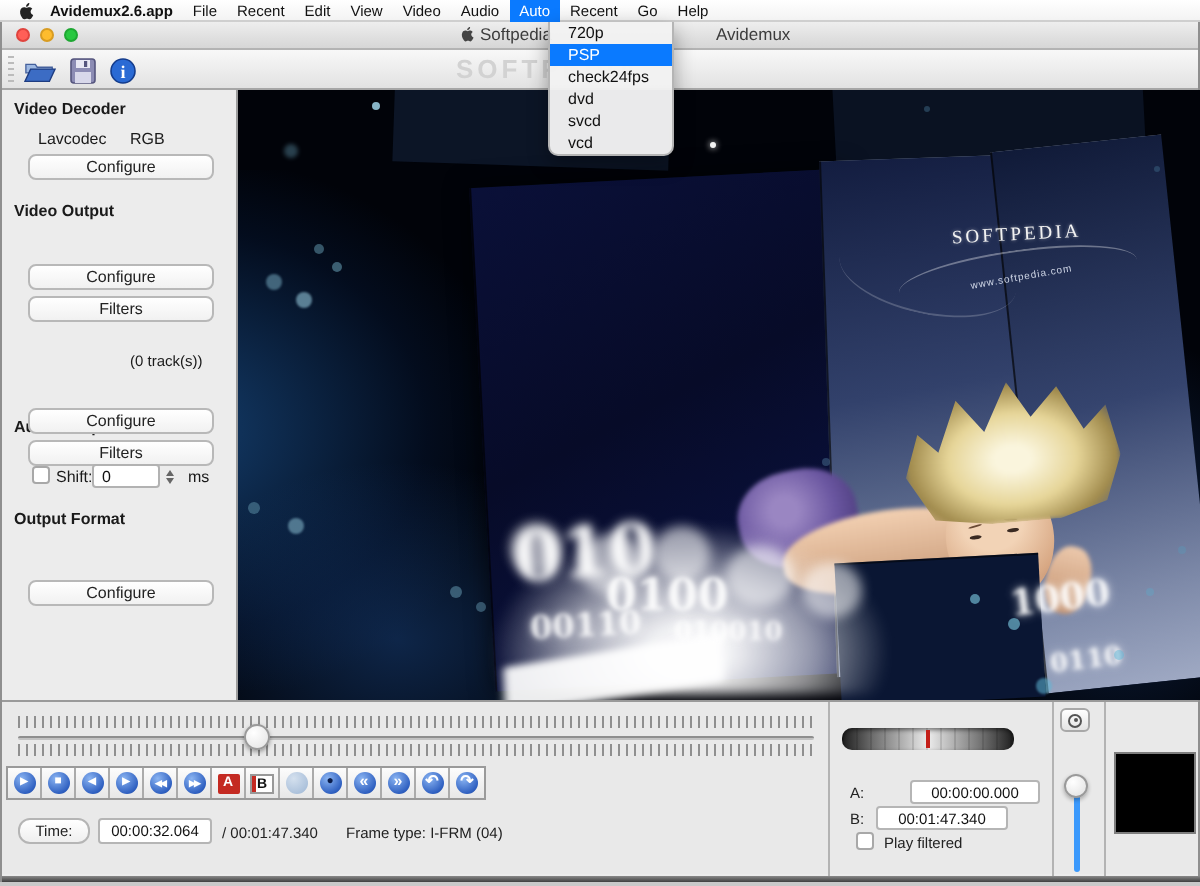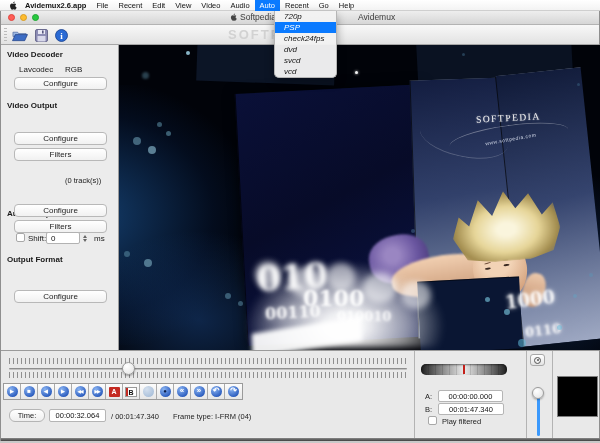--- a/index.html
+++ b/index.html
@@ -12,21 +12,21 @@
              display:flex; align-items:center; font-size:7.5px; color:#111; z-index:40; }
   .menubar .apple { margin-left:9px; width:9px; height:9px; display:flex; align-items:center; }
   .mi { padding:0 5px; height:11px; display:flex; align-items:center; white-space:nowrap; }
   .mi.app { font-weight:bold; padding-left:7px; }
   .mi.active { background:#0a7aff; color:#fff; }
 
   
   .dropdown { position:absolute; left:274px; top:11px; width:63px; z-index:50;
               background:rgba(242,242,242,0.97); border:1px solid #b5b5b5; border-top:none;
               border-radius:0 0 5px 5px; box-shadow:0 4px 10px rgba(0,0,0,0.35);
-              font-size:8px; color:#111; overflow:hidden;font-style:italic; }
+              font-size:8px; color:#111; overflow:hidden; }
   .dd-item { height:11px; line-height:11px; padding-left:9px; white-space:nowrap; }
   .dd-item.selected { background:#0a7aff; color:#fff; }
 
   
   .window { position:absolute; left:0; top:11px; width:600px; height:430px;
             border-left:1px solid #8f8f8f; border-right:1px solid #8f8f8f; background:#ececec; }
   .titlebar { position:relative; height:14px;
               background:linear-gradient(#eeeeee,#d6d6d6); border-bottom:1px solid #b3b3b3; }
   .tl { position:absolute; top:3px; width:7px; height:7px; border-radius:50%; }
   .tl.red    { left:7px;  background:#ff5f57; border:0.5px solid #e0443e; }
@@ -407,21 +407,21 @@
     <div class="stext" style="left:172px; top:61px;">Frame type: I-FRM (04)</div>
 
     <div class="vdiv" style="left:413px;"></div>
     <div class="vdiv" style="left:525px;"></div>
     <div class="vdiv" style="left:551px;"></div>
 
     <div class="jog">
         <span class="jog-mark"></span>
       </div>
     <div class="stext" style="left:424px; top:41px;">A:</div>
-    <div class="tfield" style="left:437px; top:39px; width:65px; height:12px;">00:00:00.000</div>
+    <div class="tfield" style="left:454px; top:39px; width:65px; height:12px;">00:00:00.000</div>
     <div class="stext" style="left:424px; top:54px;">B:</div>
     <div class="tfield" style="left:437px; top:52px; width:66px; height:12px;">00:01:47.340</div>
     <span class="cb" style="left:427px; top:65px;"></span>
     <div class="stext" style="left:441px; top:66px;">Play filtered</div>
 
     <div class="spk-btn">
         <span class="spk-glyph"></span>
       </div>
     <div class="vol-track"></div>
     <div class="vol-thumb"></div>

